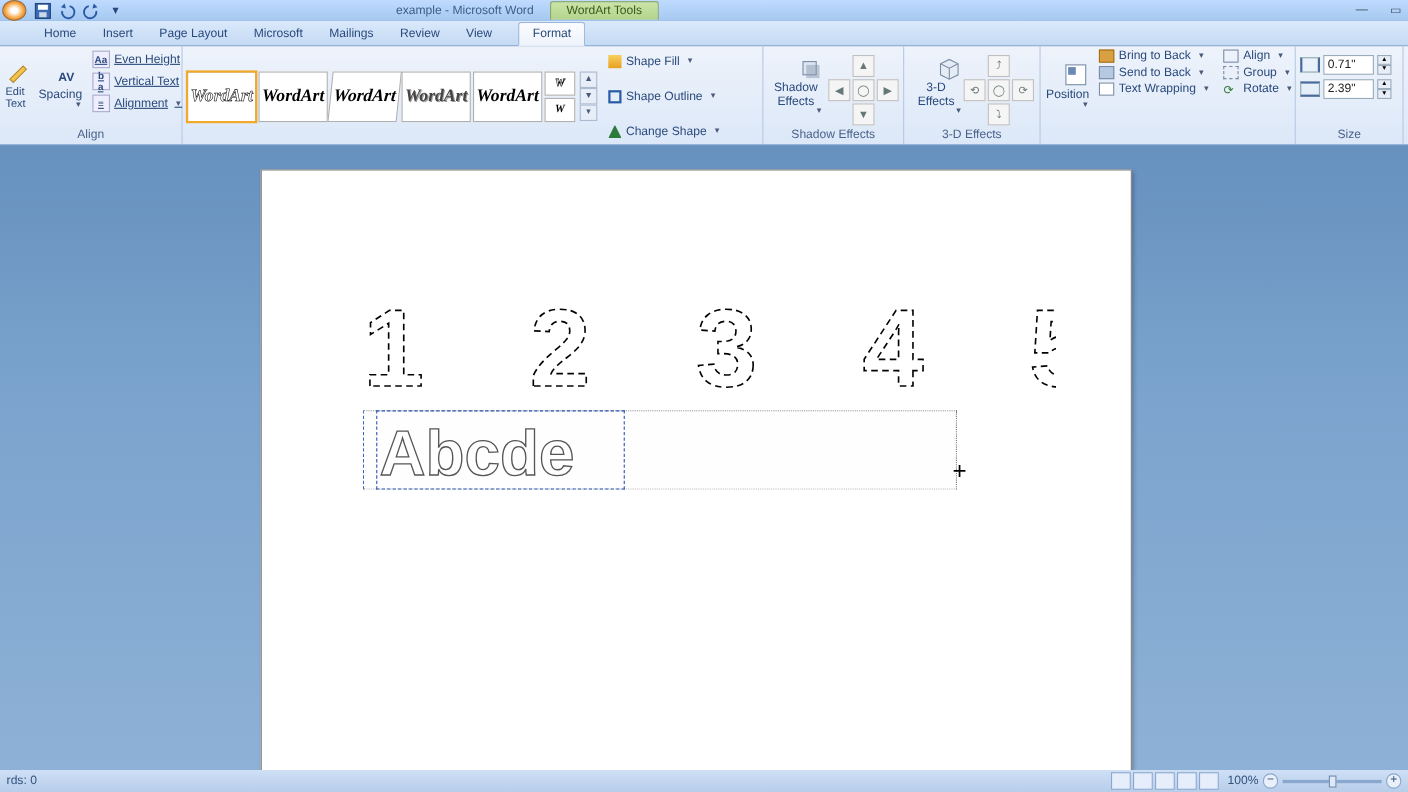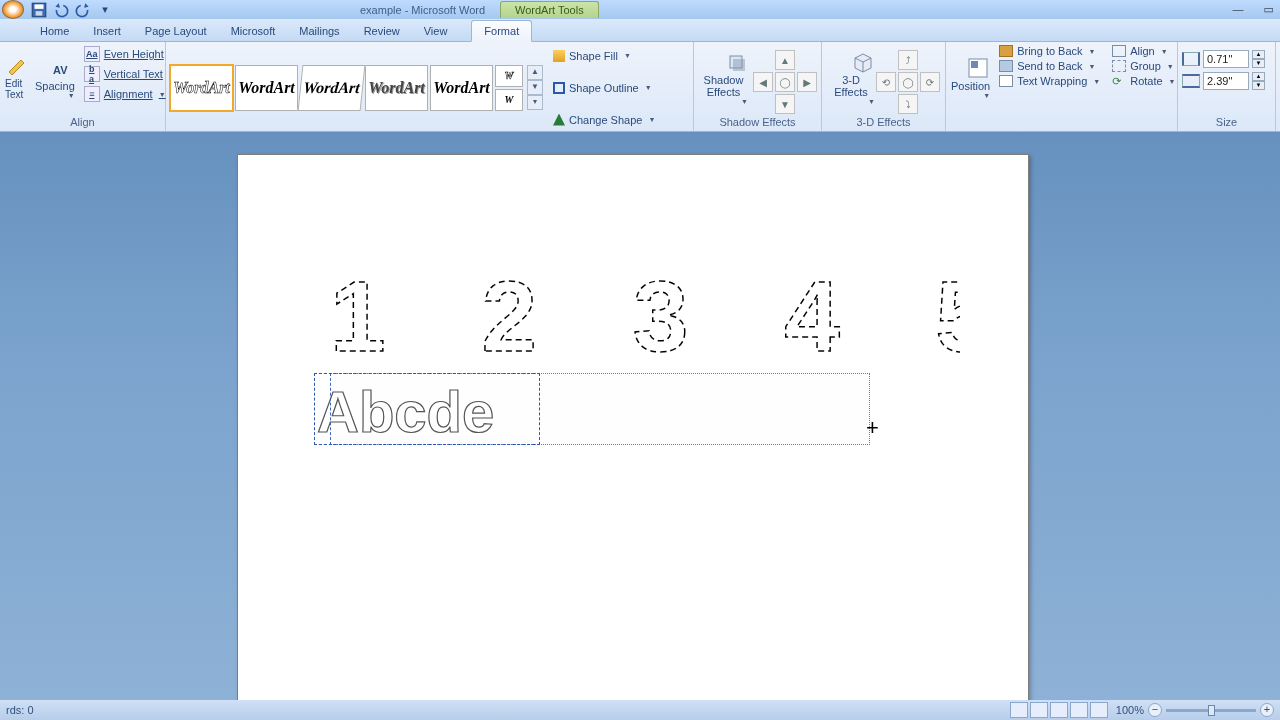--- a/index.html
+++ b/index.html
@@ -62,21 +62,21 @@
 .spin { width:13px; display:flex; flex-direction:column; }
 .spin div { height:9px; border:1px solid #9ab; background:#e8eef8; font-size:6px; text-align:center; line-height:7px; }
 
 
 .doc-area { position:absolute; left:0; right:0; top:132px; bottom:20px; overflow:hidden; }
 .page { position:absolute; left:237px; top:22px; width:792px; height:560px; background:#fff; border:1px solid #7d7d7d; box-shadow:2px 2px 4px rgba(0,0,0,.25); }
 .wa-numbers { position:absolute; left:92px; top:90px; font-family:"Arial Black",Arial; font-size:92px; font-weight:900; letter-spacing:54px; color:transparent; -webkit-text-stroke:1.5px #000; }
 .dash-text { fill:none; stroke:#000; stroke-width:1.5; stroke-dasharray:6 4; font-family:Arial; font-weight:900; font-size:100px; }
 
 .wa-letters-box { position:absolute; left:92px; top:218px; width:540px; height:72px; border:1px dotted #7a7a7a; border-left:1px dashed #3a66c2; background:rgba(230,240,255,.05); }
-.wa-letters-sel { position:absolute; left:76px; top:218px; width:226px; height:72px; border:1px dashed #2a56b2; }
+.wa-letters-sel { position:absolute; left:104px; top:218px; width:226px; height:72px; border:1px dashed #2a56b2; }
 .letter-text { fill:none; stroke:#555; stroke-width:1.2; font-family:Arial; font-weight:900; font-size:58px; }
 .cursor-cross { position:absolute; font-size:22px; color:#000; font-weight:300; }
 
 
 .status { position:absolute; left:0; right:0; bottom:0; height:20px; background:linear-gradient(#cfe0f6,#b7cde9); display:flex; align-items:center; color:#33517c; padding:0 6px; }
 .status .left { flex:1; }
 .view-btns { display:flex; gap:2px; }
 .view-btns div { width:18px; height:16px; border:1px solid #8aa7cd; background:#e6eefb; }
 .zoom { display:flex; align-items:center; gap:4px; margin-left:8px; }
 .zoom-track { width:90px; height:3px; background:#8aa7cd; position:relative; }

